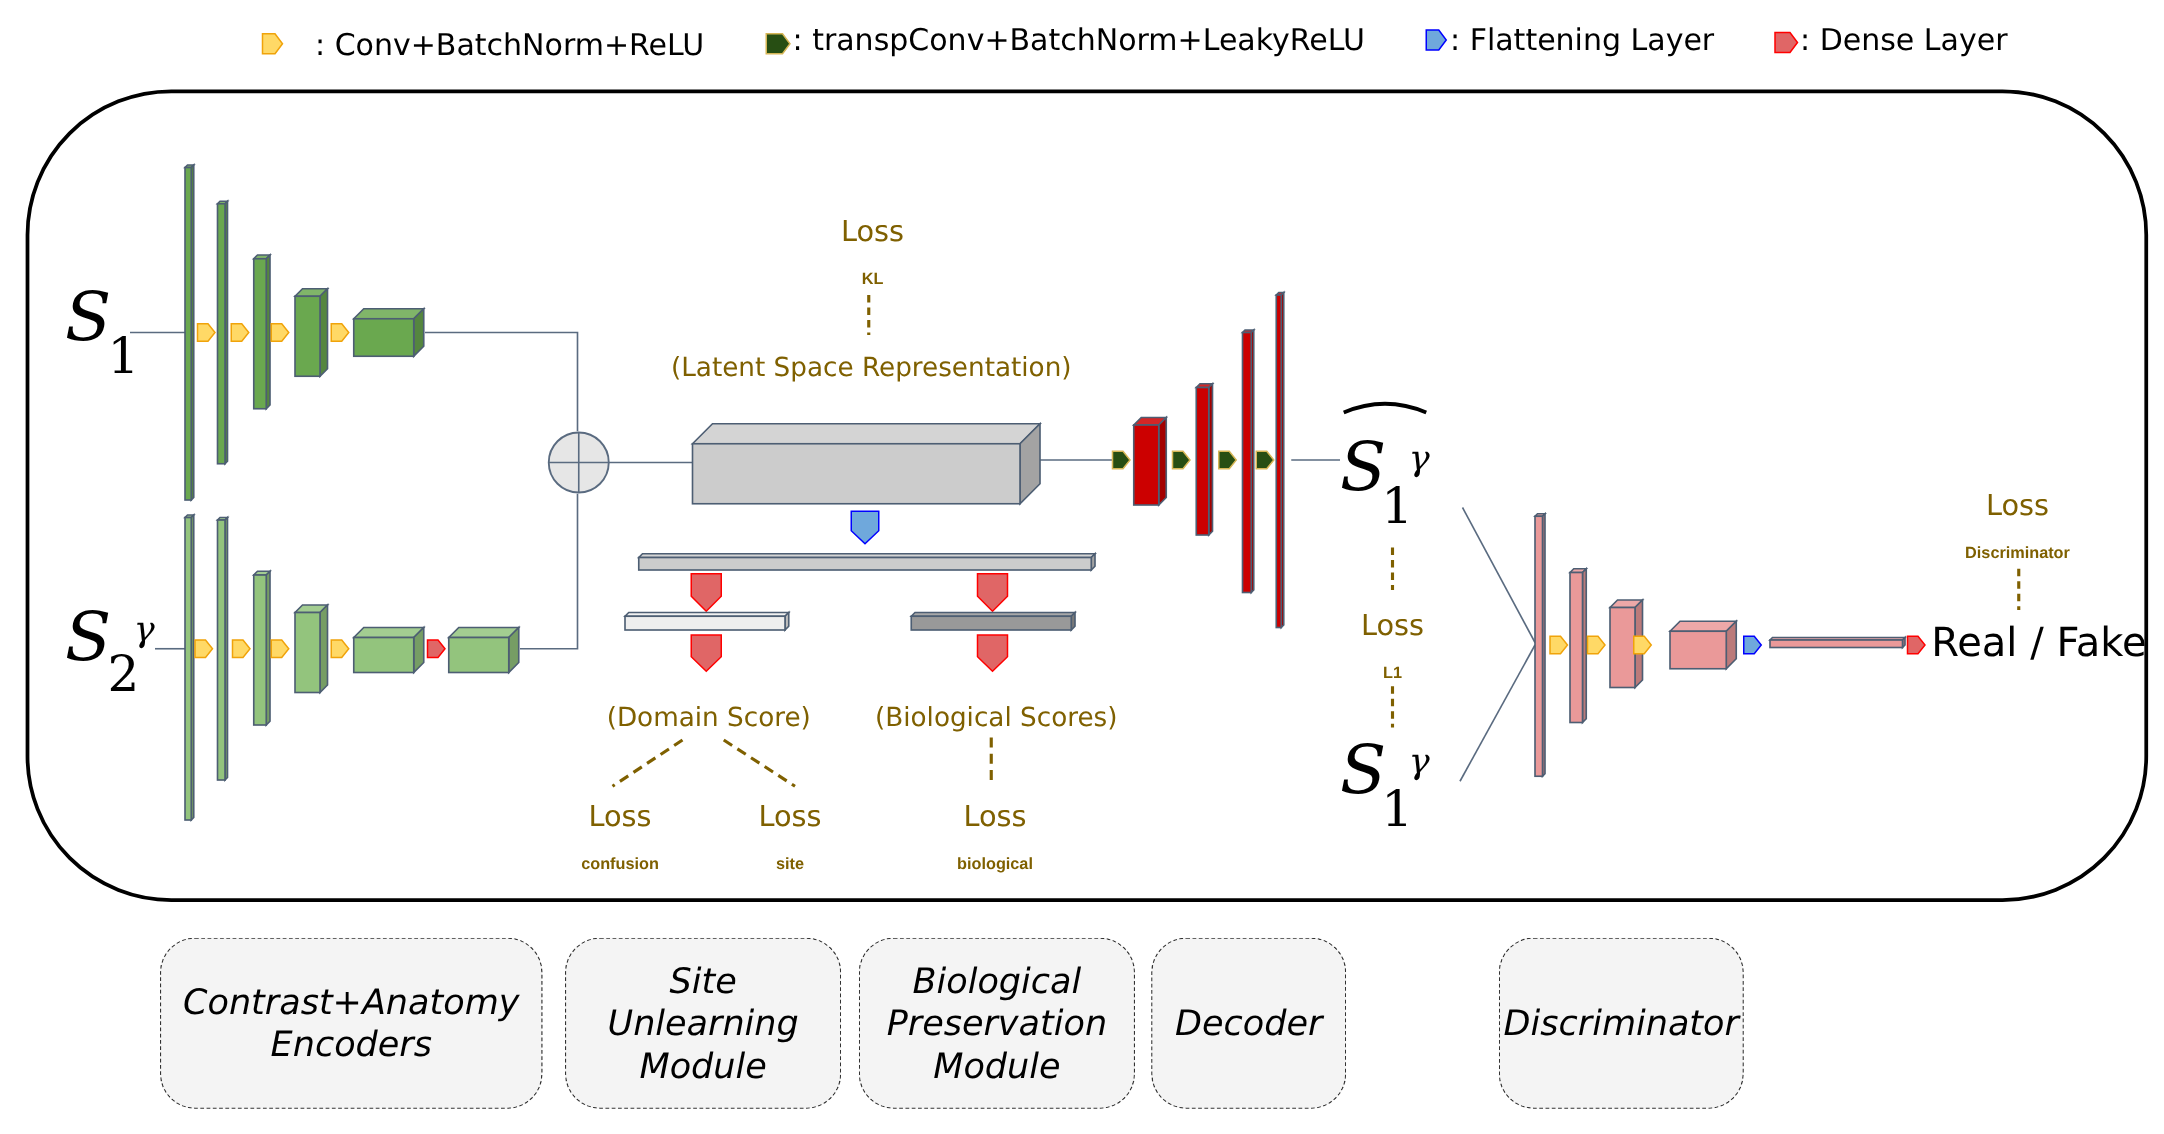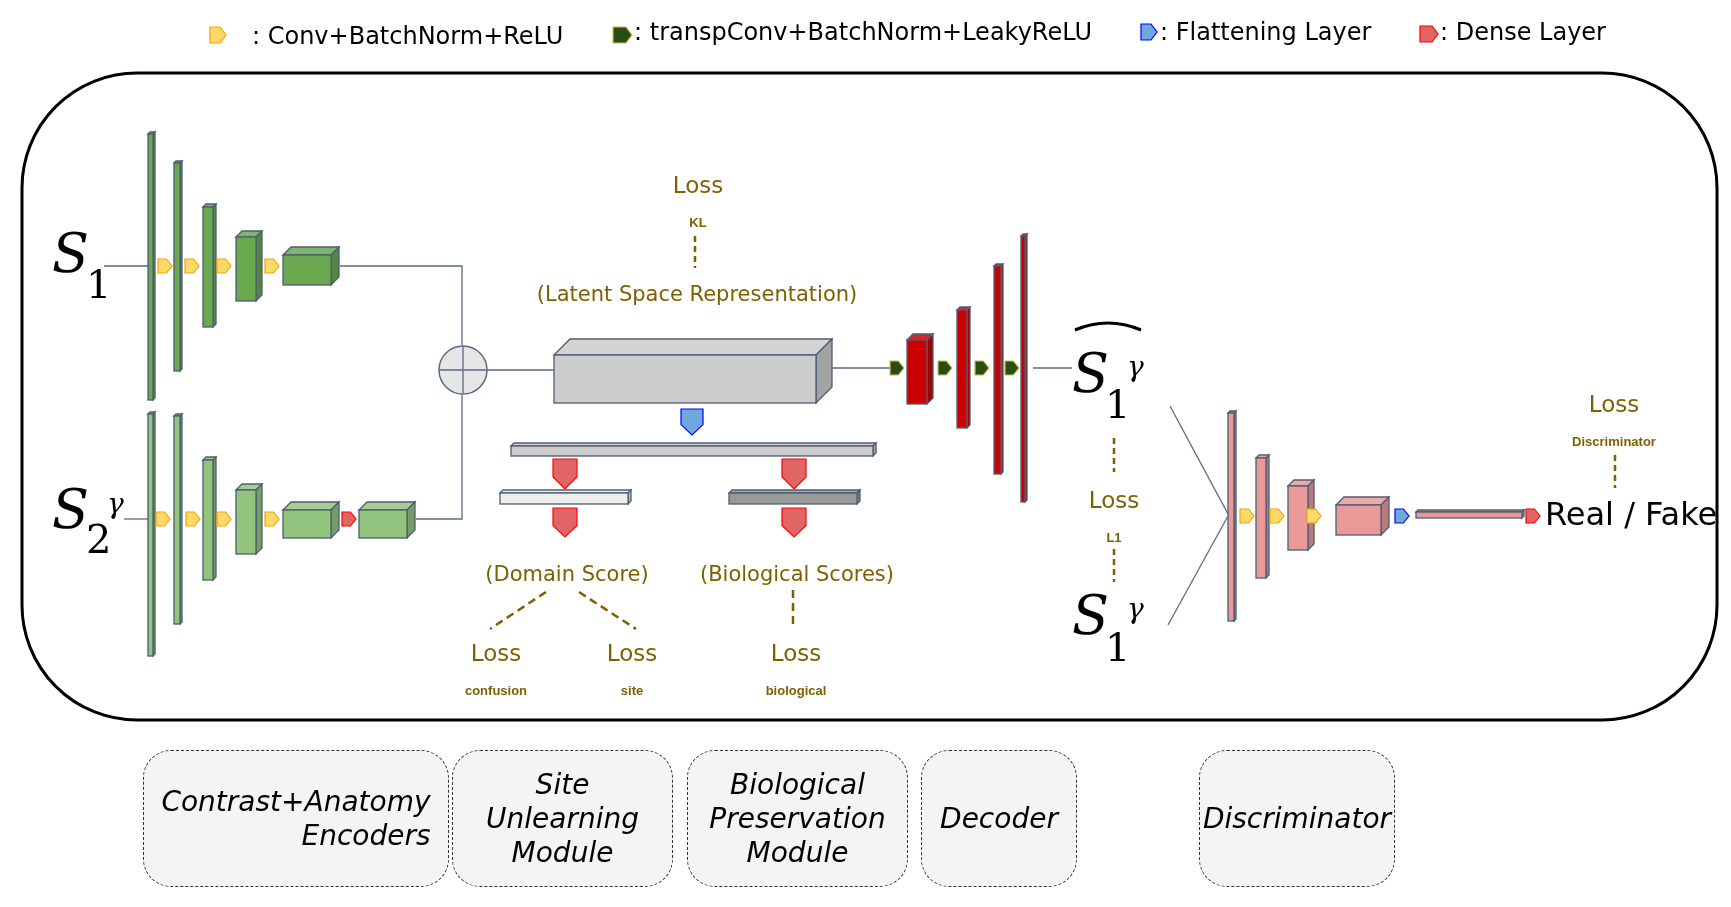--- a/index.html
+++ b/index.html
@@ -257,21 +257,21 @@
     <text class="math-up" x="1105" y="661" font-size="40">1</text>
     <text class="math" x="1127" y="618" font-size="28">γ</text>
   </g>
 
   <text class="loss-main" x="1614" y="412" text-anchor="middle">Loss</text>
   <text class="loss-sub" x="1614" y="446" text-anchor="middle">Discriminator</text>
   <line x1="1615" y1="455" x2="1615" y2="488" stroke="#7f6000" stroke-width="2.5" stroke-dasharray="6,4"></line>
   <text class="realfake" x="1545" y="525">Real / Fake</text>
 </svg>
 
-<div class="module-box" style="left:143px; top:750px; width:306px; height:137px;text-align:right;">Contrast+Anatomy
+<div class="module-box" style="left:128px; top:750px; width:306px; height:137px;">Contrast+Anatomy
 Encoders</div>
 <div class="module-box" style="left:452px; top:750px; width:221px; height:137px;">Site
 Unlearning
 Module</div>
 <div class="module-box" style="left:687px; top:750px; width:221px; height:137px;">Biological
 Preservation
 Module</div>
 <div class="module-box" style="left:921px; top:750px; width:156px; height:137px;">Decoder</div>
 <div class="module-box" style="left:1199px; top:750px; width:196px; height:137px;">Discriminator</div>
 

